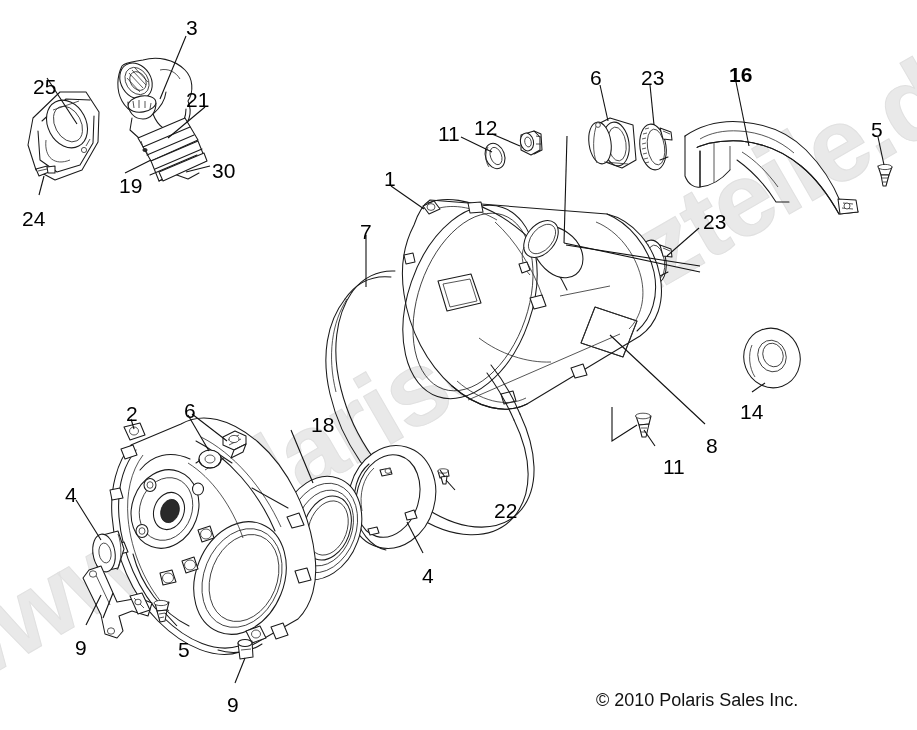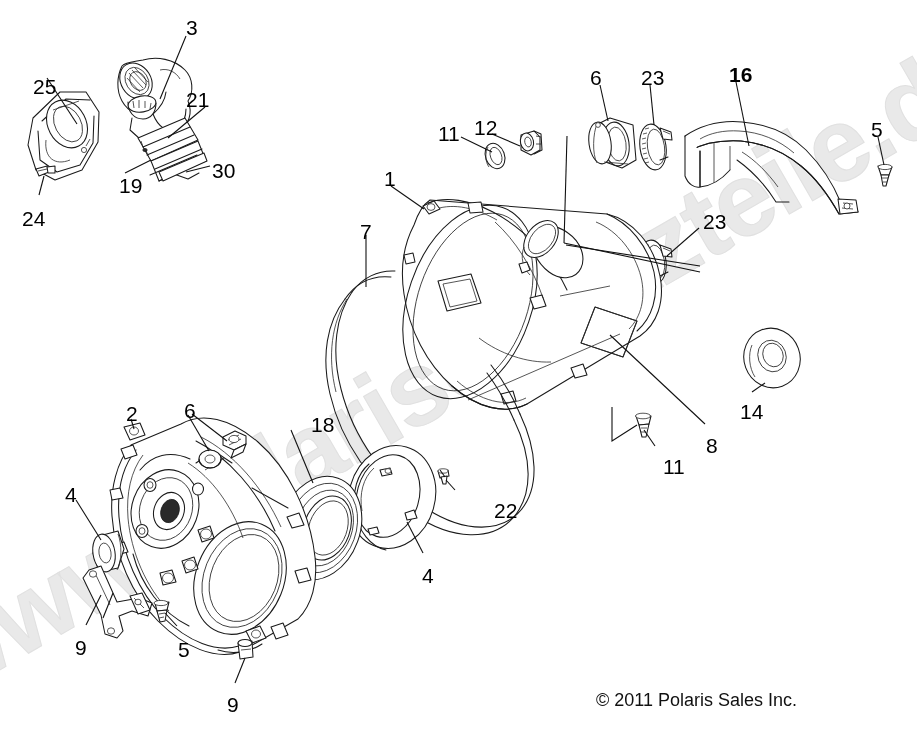--- a/index.html
+++ b/index.html
@@ -477,15 +477,15 @@
   <div class="callout" style="left:126px;top:403px;">2</div>
   <div class="callout" style="left:184px;top:400px;">6</div>
   <div class="callout" style="left:283px;top:414px;margin-left:28px;">18</div>
   <div class="callout" style="left:453px;top:500px;margin-left:41px;">22</div>
   <div class="callout" style="left:65px;top:484px;">4</div>
   <div class="callout" style="left:422px;top:565px;">4</div>
   <div class="callout" style="left:75px;top:637px;">9</div>
   <div class="callout" style="left:178px;top:639px;">5</div>
   <div class="callout" style="left:227px;top:694px;">9</div>
 
-  <div id="copyright">© 2011 Polaris Sales Inc.</div>
+  <div id="copyright">© 2010 Polaris Sales Inc.</div>
 
 </div>
 
 </body></html>

